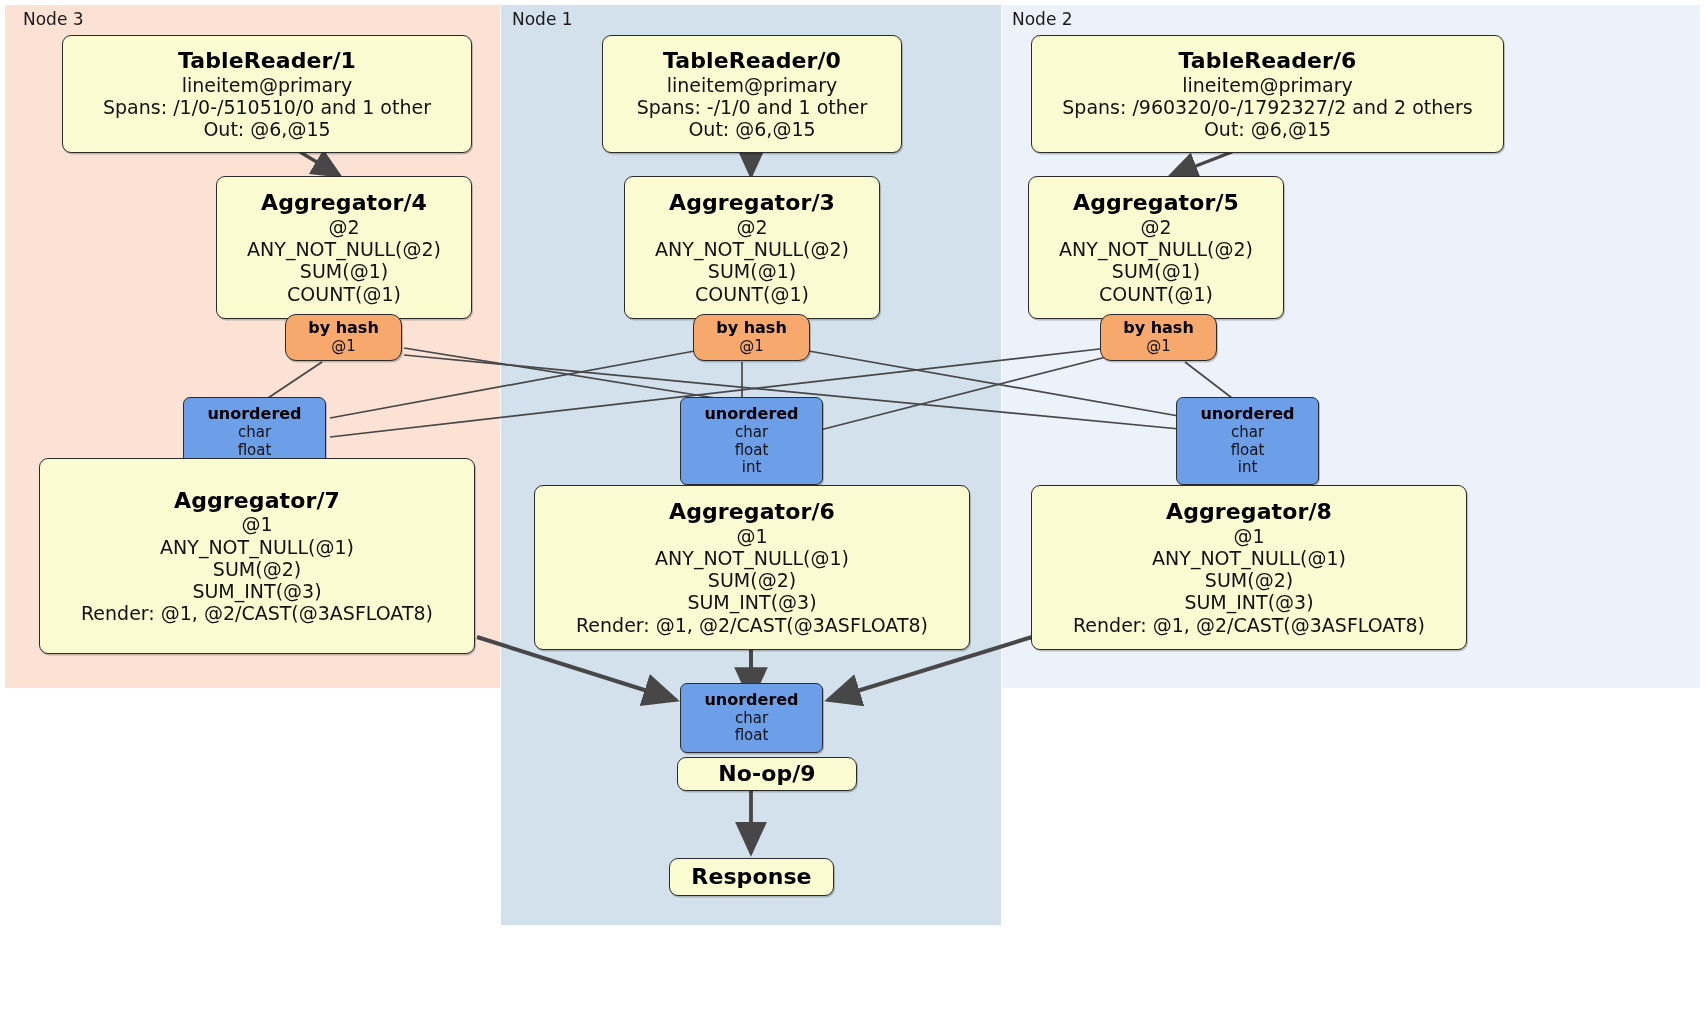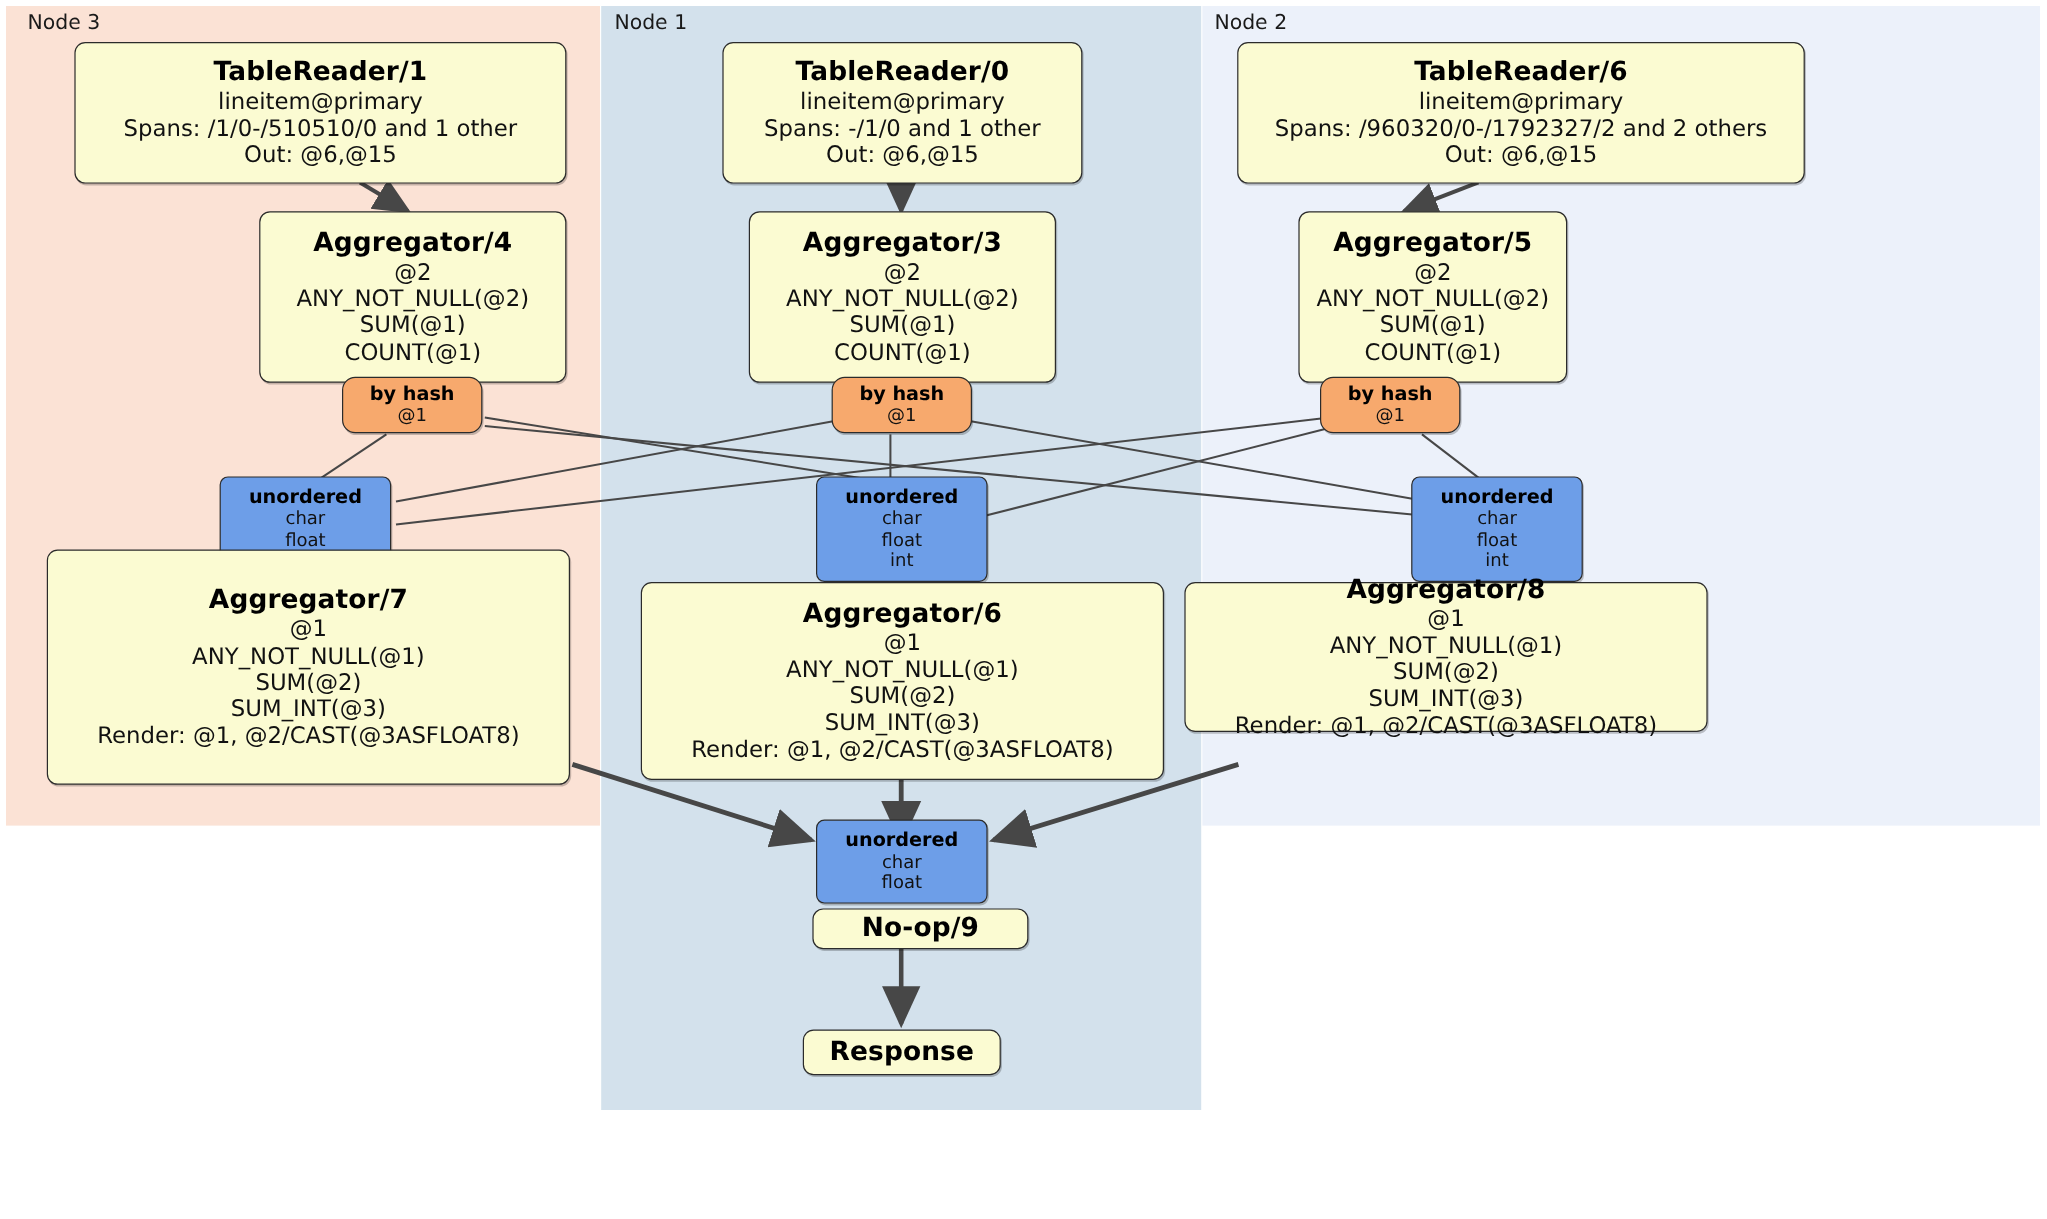--- a/index.html
+++ b/index.html
@@ -129,21 +129,21 @@
   </div>
 
   <div class="box proc" style="left:624px;top:176px;width:256px;height:143px;">
     <div class="ttl">Aggregator/3</div>
     <div class="ln">@2</div>
     <div class="ln">ANY_NOT_NULL(@2)</div>
     <div class="ln">SUM(@1)</div>
     <div class="ln">COUNT(@1)</div>
   </div>
 
-  <div class="box proc" style="left:1082px;top:176px;width:224px;height:143px;justify-content:center;">
+  <div class="box proc" style="left:1028px;top:176px;width:256px;height:143px;justify-content:center;">
     <div class="ttl">Aggregator/5</div>
     <div class="ln">@2</div>
     <div class="ln">ANY_NOT_NULL(@2)</div>
     <div class="ln">SUM(@1)</div>
     <div class="ln">COUNT(@1)</div>
   </div>
 
   <div class="box router" style="left:285px;top:314px;width:117px;height:47px;">
     <div class="ttl-sm">by hash</div>
     <div class="ln-sm">@1</div>
@@ -187,21 +187,21 @@
 
   <div class="box proc" style="left:534px;top:485px;width:436px;height:165px;">
     <div class="ttl">Aggregator/6</div>
     <div class="ln">@1</div>
     <div class="ln">ANY_NOT_NULL(@1)</div>
     <div class="ln">SUM(@2)</div>
     <div class="ln">SUM_INT(@3)</div>
     <div class="ln">Render: @1, @2/CAST(@3ASFLOAT8)</div>
   </div>
 
-  <div class="box proc" style="left:987px;top:485px;width:436px;height:125px;">
+  <div class="box proc" style="left:1031px;top:485px;width:436px;height:165px;">
     <div class="ttl">Aggregator/8</div>
     <div class="ln">@1</div>
     <div class="ln">ANY_NOT_NULL(@1)</div>
     <div class="ln">SUM(@2)</div>
     <div class="ln">SUM_INT(@3)</div>
     <div class="ln">Render: @1, @2/CAST(@3ASFLOAT8)</div>
   </div>
 
   <div class="box sync" style="left:680px;top:683px;width:143px;height:70px;">
     <div class="ttl-sm">unordered</div>

